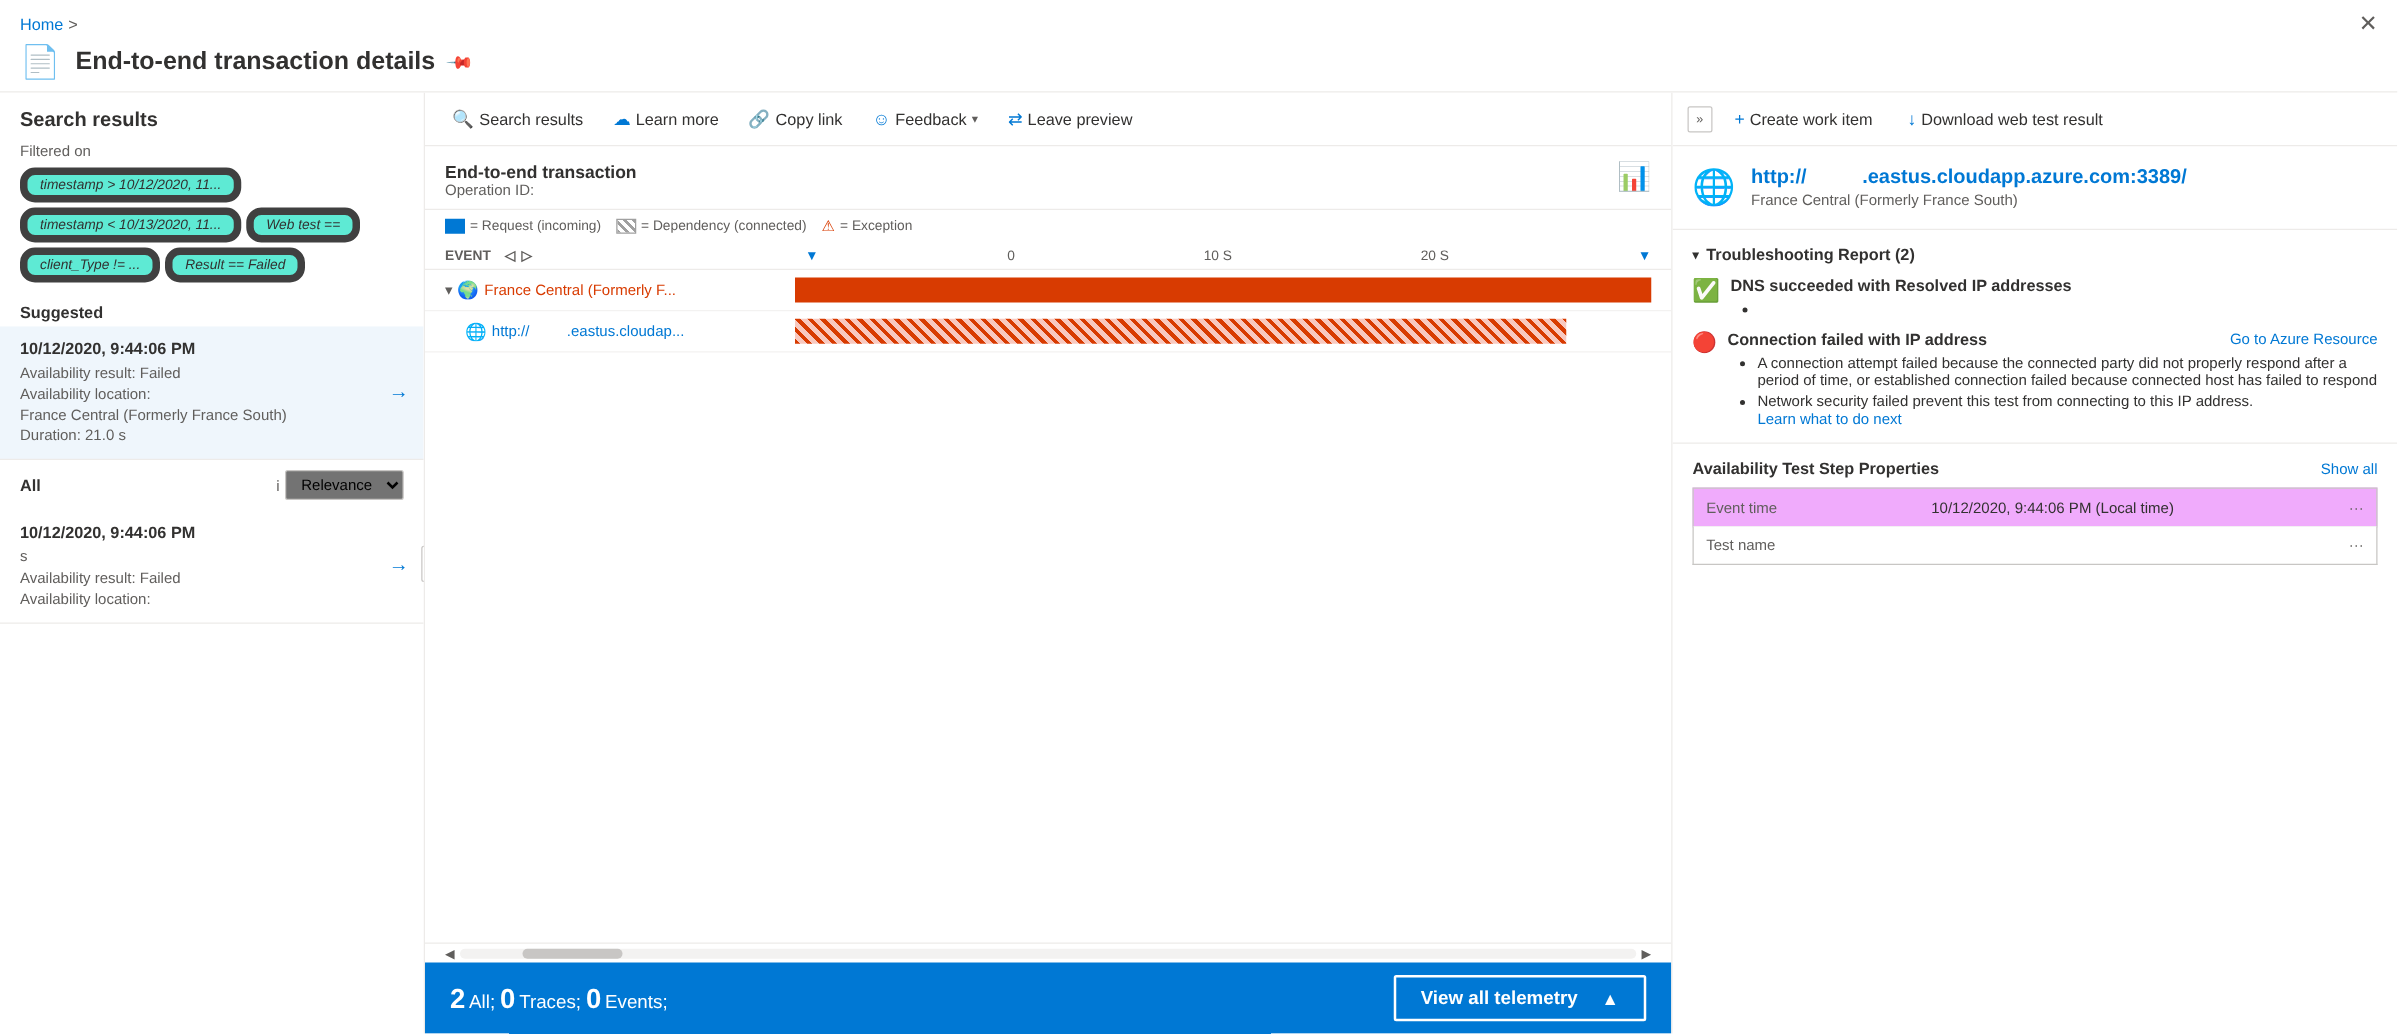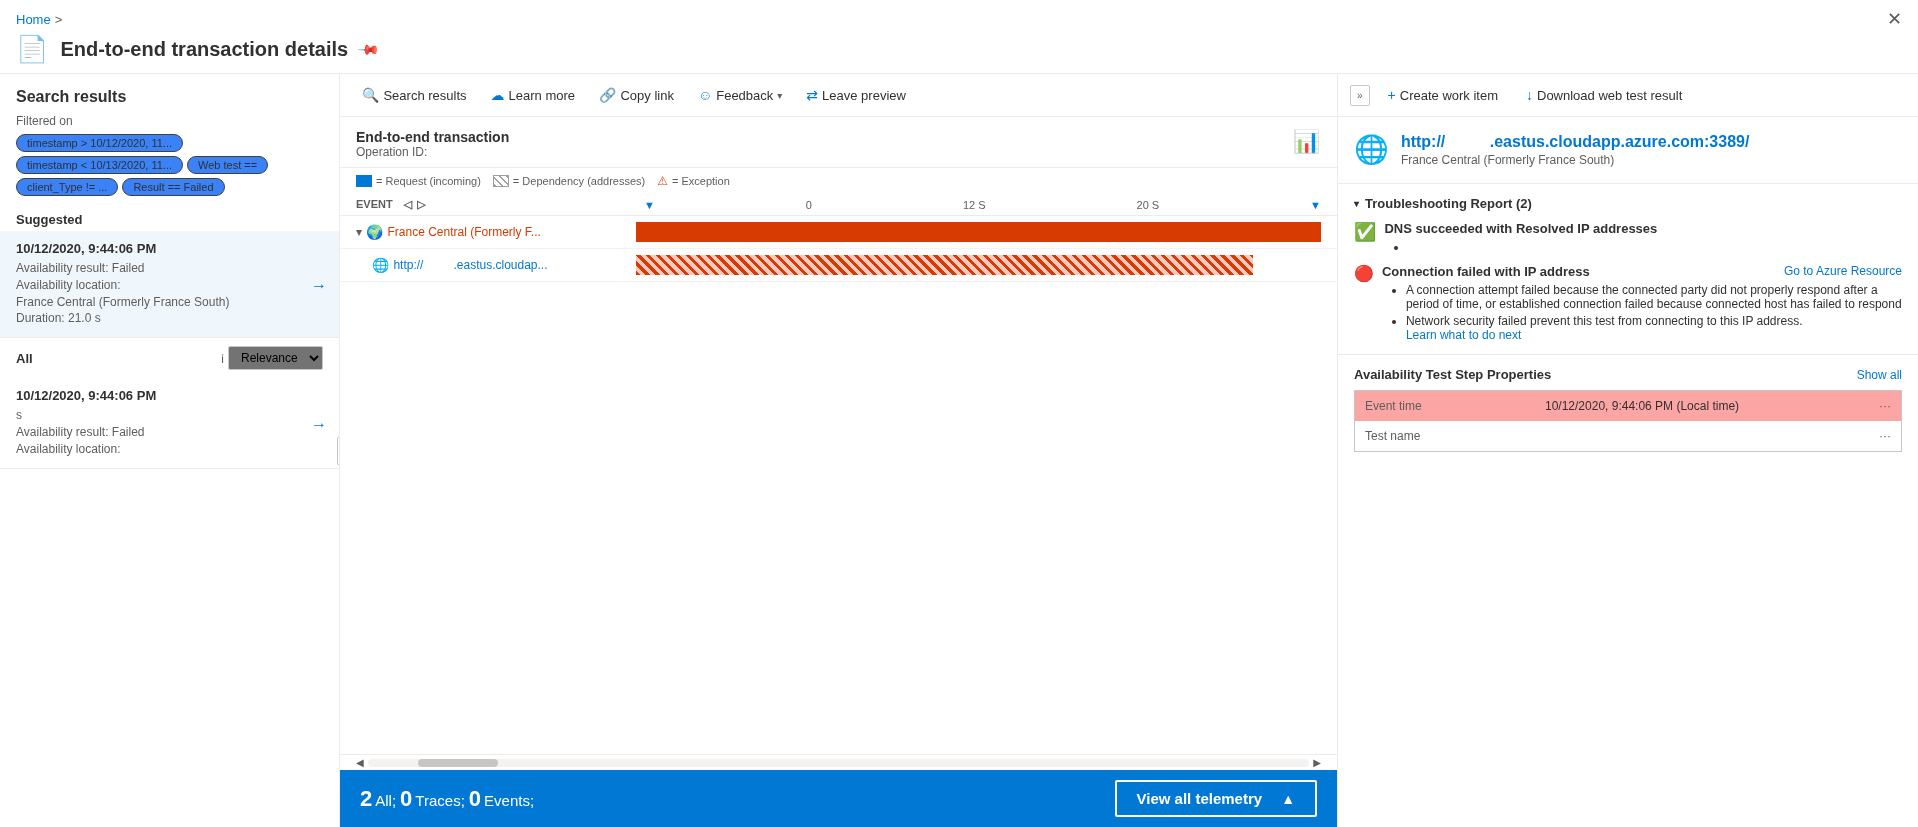--- a/index.html
+++ b/index.html
@@ -9,21 +9,21 @@
 
     
     .main-layout { display: flex; flex: 1; overflow: hidden; }
 
     
     .left-panel { width: 340px; border-right: 1px solid #edebe9; display: flex; flex-direction: column; overflow: hidden; }
     .left-panel-header { padding: 14px 16px 8px; font-size: 16px; font-weight: 600; }
     .filter-section { padding: 0 16px 8px; }
     .filter-label { font-size: 12px; color: #605e5c; margin-bottom: 6px; }
     .filter-chips { display: flex; flex-wrap: wrap; gap: 4px; }
-    .chip { background: #3b82f6; border: 1px solid #404040; border-radius: 12px; padding: 2px 10px; font-size: 12px; color: #323130; }
+    .chip { background: #5eead4; border: 6px solid #404040; border-radius: 12px; padding: 2px 10px; font-size: 12px; color: #323130; font-style: italic; }
 
     .suggested-label { padding: 8px 16px 4px; font-size: 13px; font-weight: 600; color: #323130; }
     .result-list { overflow-y: auto; flex: 1; }
     .result-item { padding: 10px 16px; border-bottom: 1px solid #edebe9; cursor: pointer; display: flex; flex-direction: column; position: relative; }
     .result-item.selected { background: #eff6fc; }
     .result-item .result-date { font-size: 13px; font-weight: 600; color: #323130; margin-bottom: 4px; }
     .result-item .result-detail { font-size: 12px; color: #605e5c; line-height: 1.4; }
     .result-item .arrow-btn { position: absolute; right: 12px; top: 50%; transform: translateY(-50%); color: #0078d4; font-size: 16px; cursor: pointer; }
 
     .sort-row { display: flex; align-items: center; justify-content: space-between; padding: 8px 16px; }
@@ -209,38 +209,38 @@
         <span style="font-size: 22px; color: #0078d4;">📊</span>
       </div>
 
       <div class="legend">
         <div class="legend-item">
           <div class="legend-box request"></div>
           <span>= Request (incoming)</span>
         </div>
         <div class="legend-item">
           <div class="legend-box dependency"></div>
-          <span>= Dependency (addresses)</span>
+          <span>= Dependency (connected)</span>
         </div>
         <div class="legend-item">
           <span class="legend-icon-exc">⚠</span>
           <span>= Exception</span>
         </div>
       </div>
 
       <div class="timeline-header-row">
         <div class="event-col">
           <span>EVENT</span>
           <span style="margin-left: 8px; cursor: pointer; color: #605e5c;">◁</span>
           <span style="margin-left: 2px; cursor: pointer; color: #605e5c;">▷</span>
         </div>
         <div class="time-scale" style="position: relative; margin-left: 8px; flex: 1;">
           <span style="color: #0078d4; cursor: pointer;">▼</span>
           <span style="font-size: 11px; color: #605e5c;">0</span>
-          <span style="font-size: 11px; color: #605e5c;">12 S</span>
+          <span style="font-size: 11px; color: #605e5c;">10 S</span>
           <span style="font-size: 11px; color: #605e5c;">20 S</span>
           <span style="color: #0078d4; cursor: pointer;">▼</span>
         </div>
       </div>
 
       <div style="flex: 1; overflow: hidden;">
 
         <div class="timeline-row">
           <div class="timeline-event-name">
             <span style="cursor: pointer; color: #605e5c;">▾</span>
@@ -341,21 +341,21 @@
           </div>
         </div>
       </div>
 
       <div class="properties-section">
         <div class="properties-header">
           <span class="properties-title">Availability Test Step Properties</span>
           <span class="show-all-link">Show all</span>
         </div>
 
-        <div class="property-row" style="border: 1px solid #c8c6c4; background: #fca5a5; justify-content: flex-end;">
+        <div class="property-row" style="border: 1px solid #c8c6c4; background: #f0abfc; justify-content: flex-end;">
           <span class="property-name">Event time</span>
           <span class="property-value">10/12/2020, 9:44:06 PM (Local time)</span>
           <span class="property-menu">···</span>
         </div>
 
         <div class="property-row" style="border: 1px solid #c8c6c4; border-top: none; background: #fff;">
           <span class="property-name">Test name</span>
           <span class="property-value"></span>
           <span class="property-menu">···</span>
         </div>

